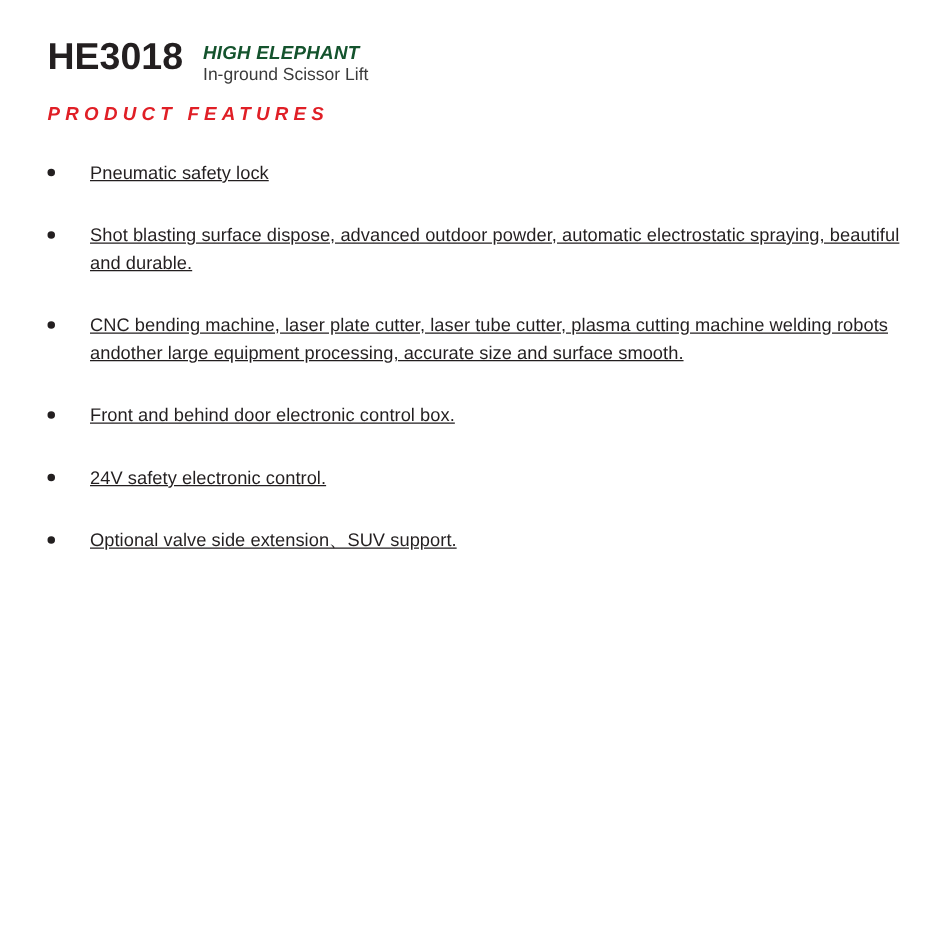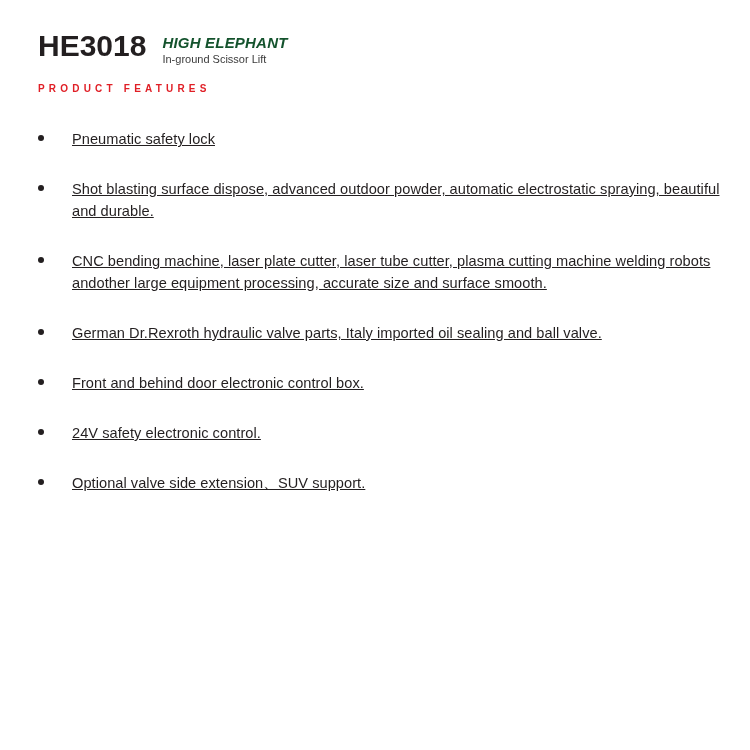--- a/index.html
+++ b/index.html
@@ -43,31 +43,32 @@
   }
   .brand-name {
     font-size: 15px;
     font-weight: bold;
     font-style: italic;
     color: #14532d;
     line-height: 17px;
     letter-spacing: 0.2px;
   }
   .brand-sub {
-    font-size: 11px;
+    font-size: 14px;
     color: #3b3b3b;
     line-height: 15px;
     margin-top: 1px;
   }
   .section-title {
     margin-top: 16px;
-    font-size: 10px;
+    font-size: 15px;
     font-weight: bold;
     color: #e01f26;
     letter-spacing: 4.2px;
+    font-style: italic;
   }
   .features {
     position: absolute;
     left: 38px;
     top: 128px;
     width: 692px;
     text-decoration: underline;
   }
   .feature {
     display: flex;
@@ -128,26 +129,20 @@
       <div class="feature-text">Shot blasting surface dispose, advanced outdoor powder, automatic electrostatic spraying, beautiful and durable.</div>
     </div>
 
     <div class="feature">
       <span class="bullet">
           <span class="dot"></span>
         </span>
       <div class="feature-text">CNC bending machine, laser plate cutter, laser tube cutter, plasma cutting machine welding robots andother large equipment processing, accurate size and surface smooth.</div>
     </div>
 
-    <div class="feature">
-      <span class="bullet">
-          <span class="dot"></span>
-        </span>
-      <div class="feature-text">German Dr.Rexroth hydraulic valve parts, Italy imported oil sealing and ball valve.</div>
-    </div>
 
 
     <div class="feature">
       <span class="bullet">
           <span class="dot"></span>
         </span>
       <div class="feature-text">Front and behind door electronic control box.</div>
     </div>
 
     <div class="feature">

